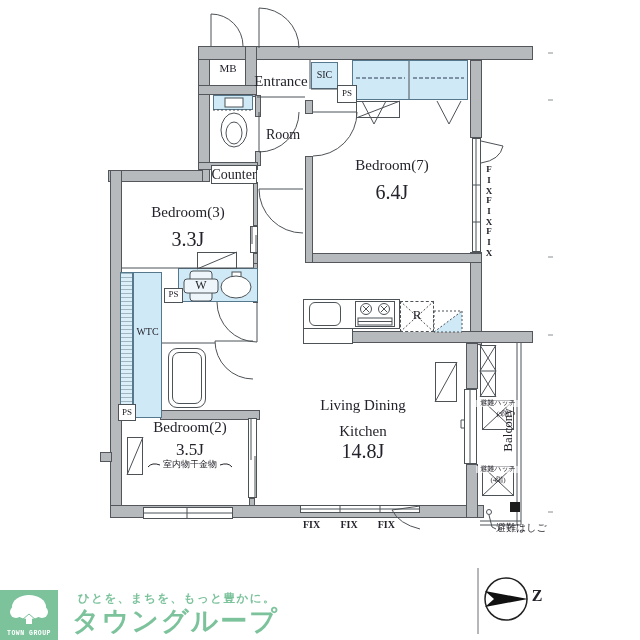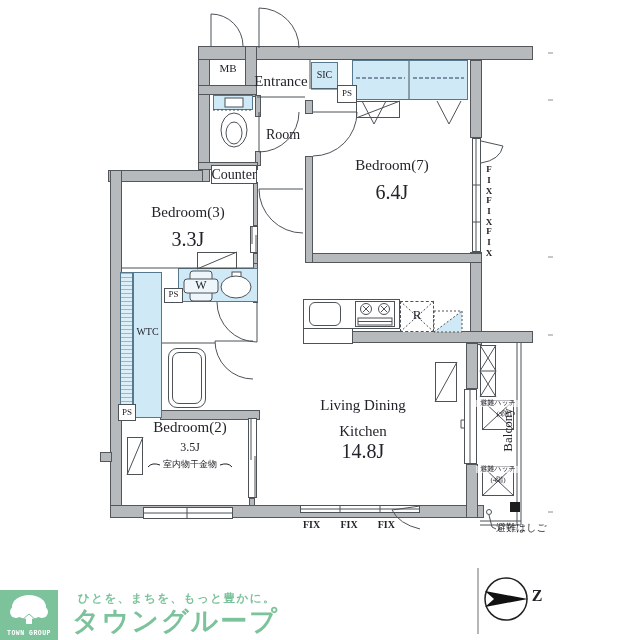--- a/index.html
+++ b/index.html
@@ -242,21 +242,21 @@
   <div class="t" style="left:330px;top:182px;width:124px;font-size:20px"><span>6.4J</span></div>
 
   <div class="t" style="left:126px;top:205px;width:124px;font-size:15px"><span>Bedroom(3)</span></div>
   <div class="t" style="left:126px;top:229px;width:124px;font-size:20px"><span>3.3J</span></div>
 
   <div class="t" style="left:132px;top:327px;width:31px;font-size:10px"><span>WTC</span></div>
   <div class="t" style="left:190px;top:279px;width:22px;font-size:12px"><span>W</span></div>
 
 
   <div class="t" style="left:130px;top:420px;width:120px;font-size:15px"><span>Bedroom(2)</span></div>
-  <div class="t" style="left:130px;top:441px;width:120px;font-size:12px"><span>3.5J</span></div>
+  <div class="t" style="left:130px;top:441px;width:120px;font-size:17px"><span>3.5J</span></div>
   <div class="t" style="left:126px;top:460px;width:128px;font-size:9px;display:flex;align-items:center;justify-content:center;gap:2px">
     <svg width="14" height="8">
         <path d="M1 6 Q5 1 13 4" stroke="#23232b" fill="none"></path>
       </svg>
     <span>室内物干金物</span>
     <svg width="14" height="8">
         <path d="M1 4 Q9 1 13 6" stroke="#23232b" fill="none"></path>
       </svg>
   </div>
 

